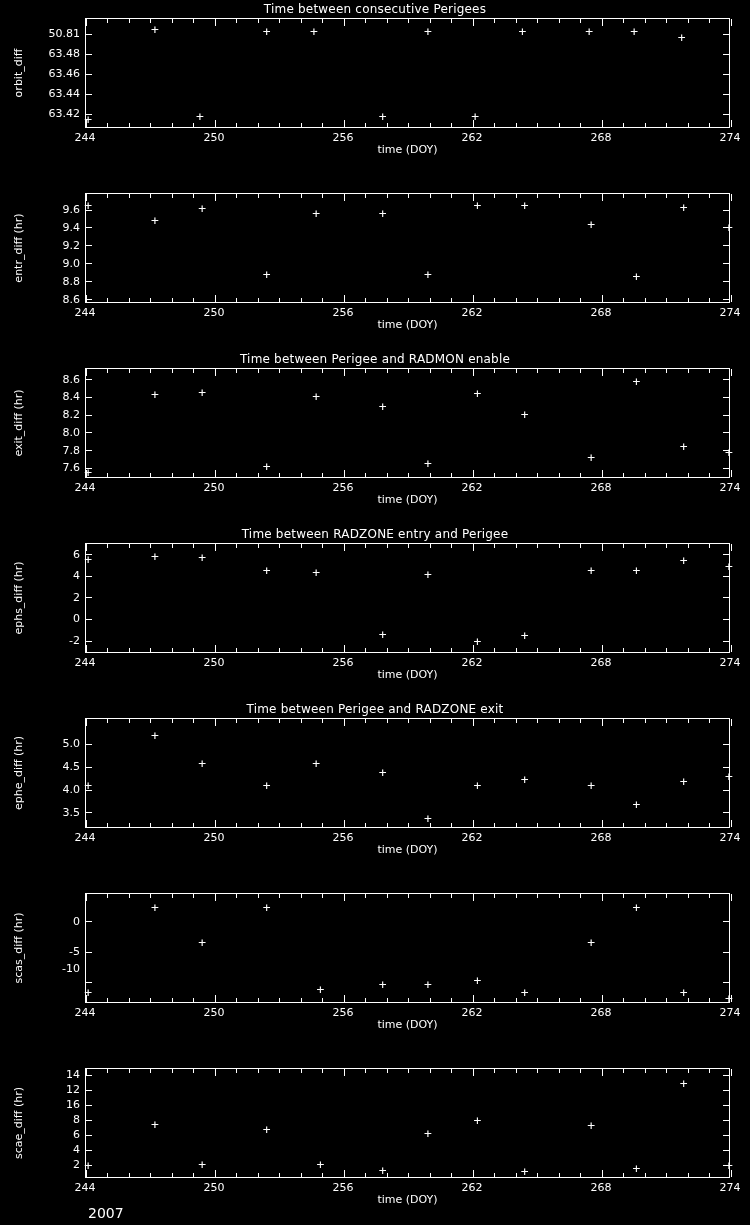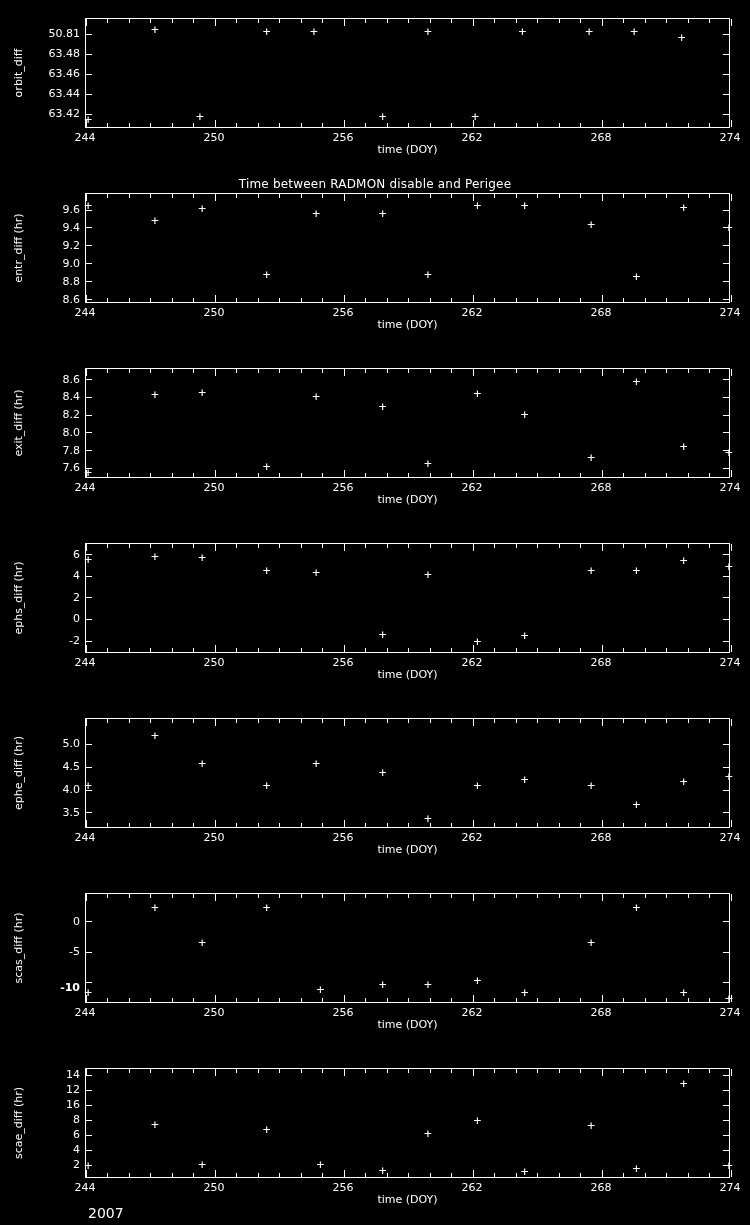--- a/index.html
+++ b/index.html
@@ -17,20 +17,21 @@
   .xticks{position:absolute;left:85px;top:129px;width:645px;height:14px;}
   .xlabel{position:absolute;left:85px;top:143px;width:645px;text-align:center;font-size:11px;color:#fff;}
   .tickmark{position:absolute;background:#fff;}
   .year{position:absolute;left:88px;top:1205px;font-size:14px;color:#fff;}
 </style>
 </head>
 <body>
 
 <div id="root">
     <div class="panel">
+      <div class="title">Time between consecutive Perigees</div>
       <div class="plotbox">
         <div class="tickmark" style="top: 94.5px; width: 6px; height: 1px; left: 0px;"></div>
         <div class="tickmark" style="top: 94.5px; width: 6px; height: 1px; right: 0px;"></div>
         <div class="tickmark" style="top: 74.5px; width: 6px; height: 1px; left: 0px;"></div>
         <div class="tickmark" style="top: 74.5px; width: 6px; height: 1px; right: 0px;"></div>
         <div class="tickmark" style="top: 54.5px; width: 6px; height: 1px; left: 0px;"></div>
         <div class="tickmark" style="top: 54.5px; width: 6px; height: 1px; right: 0px;"></div>
         <div class="tickmark" style="top: 34.5px; width: 6px; height: 1px; left: 0px;"></div>
         <div class="tickmark" style="top: 34.5px; width: 6px; height: 1px; right: 0px;"></div>
         <div class="tickmark" style="top: 14.5px; width: 6px; height: 1px; left: 0px;"></div>
@@ -124,21 +125,20 @@
         <div class="xtick" style="left: 0px;">244</div>
         <div class="xtick" style="left: 129px;">250</div>
         <div class="xtick" style="left: 258px;">256</div>
         <div class="xtick" style="left: 387px;">262</div>
         <div class="xtick" style="left: 516px;">268</div>
         <div class="xtick" style="left: 645px;">274</div>
       </div>
       <div class="xlabel">time (DOY)</div>
     </div>
     <div class="panel">
-      <div class="title">Time between RADMON disable and Perigee</div>
       <div class="plotbox">
         <div class="tickmark" style="top: 105.028px; width: 6px; height: 1px; left: 0px;"></div>
         <div class="tickmark" style="top: 105.028px; width: 6px; height: 1px; right: 0px;"></div>
         <div class="tickmark" style="top: 87.1423px; width: 6px; height: 1px; left: 0px;"></div>
         <div class="tickmark" style="top: 87.1423px; width: 6px; height: 1px; right: 0px;"></div>
         <div class="tickmark" style="top: 69.2561px; width: 6px; height: 1px; left: 0px;"></div>
         <div class="tickmark" style="top: 69.2561px; width: 6px; height: 1px; right: 0px;"></div>
         <div class="tickmark" style="top: 51.3699px; width: 6px; height: 1px; left: 0px;"></div>
         <div class="tickmark" style="top: 51.3699px; width: 6px; height: 1px; right: 0px;"></div>
         <div class="tickmark" style="top: 33.4837px; width: 6px; height: 1px; left: 0px;"></div>
@@ -236,20 +236,21 @@
         <div class="xtick" style="left: 0px;">244</div>
         <div class="xtick" style="left: 129px;">250</div>
         <div class="xtick" style="left: 258px;">256</div>
         <div class="xtick" style="left: 387px;">262</div>
         <div class="xtick" style="left: 516px;">268</div>
         <div class="xtick" style="left: 645px;">274</div>
       </div>
       <div class="xlabel">time (DOY)</div>
     </div>
     <div class="panel">
+      <div class="title">Time between Perigee and RADMON enable</div>
       <div class="plotbox">
         <div class="tickmark" style="top: 98.8548px; width: 6px; height: 1px; left: 0px;"></div>
         <div class="tickmark" style="top: 98.8548px; width: 6px; height: 1px; right: 0px;"></div>
         <div class="tickmark" style="top: 81.1129px; width: 6px; height: 1px; left: 0px;"></div>
         <div class="tickmark" style="top: 81.1129px; width: 6px; height: 1px; right: 0px;"></div>
         <div class="tickmark" style="top: 63.371px; width: 6px; height: 1px; left: 0px;"></div>
         <div class="tickmark" style="top: 63.371px; width: 6px; height: 1px; right: 0px;"></div>
         <div class="tickmark" style="top: 45.629px; width: 6px; height: 1px; left: 0px;"></div>
         <div class="tickmark" style="top: 45.629px; width: 6px; height: 1px; right: 0px;"></div>
         <div class="tickmark" style="top: 27.8871px; width: 6px; height: 1px; left: 0px;"></div>
@@ -347,20 +348,21 @@
         <div class="xtick" style="left: 0px;">244</div>
         <div class="xtick" style="left: 129px;">250</div>
         <div class="xtick" style="left: 258px;">256</div>
         <div class="xtick" style="left: 387px;">262</div>
         <div class="xtick" style="left: 516px;">268</div>
         <div class="xtick" style="left: 645px;">274</div>
       </div>
       <div class="xlabel">time (DOY)</div>
     </div>
     <div class="panel">
+      <div class="title">Time between RADZONE entry and Perigee</div>
       <div class="plotbox">
         <div class="tickmark" style="top: 96.5588px; width: 6px; height: 1px; left: 0px;"></div>
         <div class="tickmark" style="top: 96.5588px; width: 6px; height: 1px; right: 0px;"></div>
         <div class="tickmark" style="top: 74.9902px; width: 6px; height: 1px; left: 0px;"></div>
         <div class="tickmark" style="top: 74.9902px; width: 6px; height: 1px; right: 0px;"></div>
         <div class="tickmark" style="top: 53.4216px; width: 6px; height: 1px; left: 0px;"></div>
         <div class="tickmark" style="top: 53.4216px; width: 6px; height: 1px; right: 0px;"></div>
         <div class="tickmark" style="top: 31.8529px; width: 6px; height: 1px; left: 0px;"></div>
         <div class="tickmark" style="top: 31.8529px; width: 6px; height: 1px; right: 0px;"></div>
         <div class="tickmark" style="top: 10.2843px; width: 6px; height: 1px; left: 0px;"></div>
@@ -455,20 +457,21 @@
         <div class="xtick" style="left: 0px;">244</div>
         <div class="xtick" style="left: 129px;">250</div>
         <div class="xtick" style="left: 258px;">256</div>
         <div class="xtick" style="left: 387px;">262</div>
         <div class="xtick" style="left: 516px;">268</div>
         <div class="xtick" style="left: 645px;">274</div>
       </div>
       <div class="xlabel">time (DOY)</div>
     </div>
     <div class="panel">
+      <div class="title">Time between Perigee and RADZONE exit</div>
       <div class="plotbox">
         <div class="tickmark" style="top: 93.4583px; width: 6px; height: 1px; left: 0px;"></div>
         <div class="tickmark" style="top: 93.4583px; width: 6px; height: 1px; right: 0px;"></div>
         <div class="tickmark" style="top: 70.5417px; width: 6px; height: 1px; left: 0px;"></div>
         <div class="tickmark" style="top: 70.5417px; width: 6px; height: 1px; right: 0px;"></div>
         <div class="tickmark" style="top: 47.625px; width: 6px; height: 1px; left: 0px;"></div>
         <div class="tickmark" style="top: 47.625px; width: 6px; height: 1px; right: 0px;"></div>
         <div class="tickmark" style="top: 24.7083px; width: 6px; height: 1px; left: 0px;"></div>
         <div class="tickmark" style="top: 24.7083px; width: 6px; height: 1px; right: 0px;"></div>
         <div class="tickmark" style="left: -0.5px; height: 7px; width: 1px; top: 0px;"></div>
@@ -644,21 +647,21 @@
         <div class="pt" style="left: 296.7px; top: 90.4444px;">+</div>
         <div class="pt" style="left: 341.85px; top: 89.8333px;">+</div>
         <div class="pt" style="left: 391.3px; top: 85.5556px;">+</div>
         <div class="pt" style="left: 438.6px; top: 97.7778px;">+</div>
         <div class="pt" style="left: 505.25px; top: 47.6667px;">+</div>
         <div class="pt" style="left: 550.4px; top: 13.4444px;">+</div>
         <div class="pt" style="left: 597.7px; top: 97.7778px;">+</div>
         <div class="pt" style="left: 642.85px; top: 103.889px;">+</div>
       </div>
       <div class="yticks">
-        <div class="ytick" style="top: 94px; font-weight: bold;">-10</div>
+        <div class="ytick" style="top: 75px;">-10</div>
         <div class="ytick" style="top: 58.0556px;">-5</div>
         <div class="ytick" style="top: 27.5px;">0</div>
       </div>
       <div class="ylab-wrap">
         <div class="ylab">scas_diff (hr)</div>
       </div>
       <div class="xticks">
         <div class="xtick" style="left: 0px;">244</div>
         <div class="xtick" style="left: 129px;">250</div>
         <div class="xtick" style="left: 258px;">256</div>

